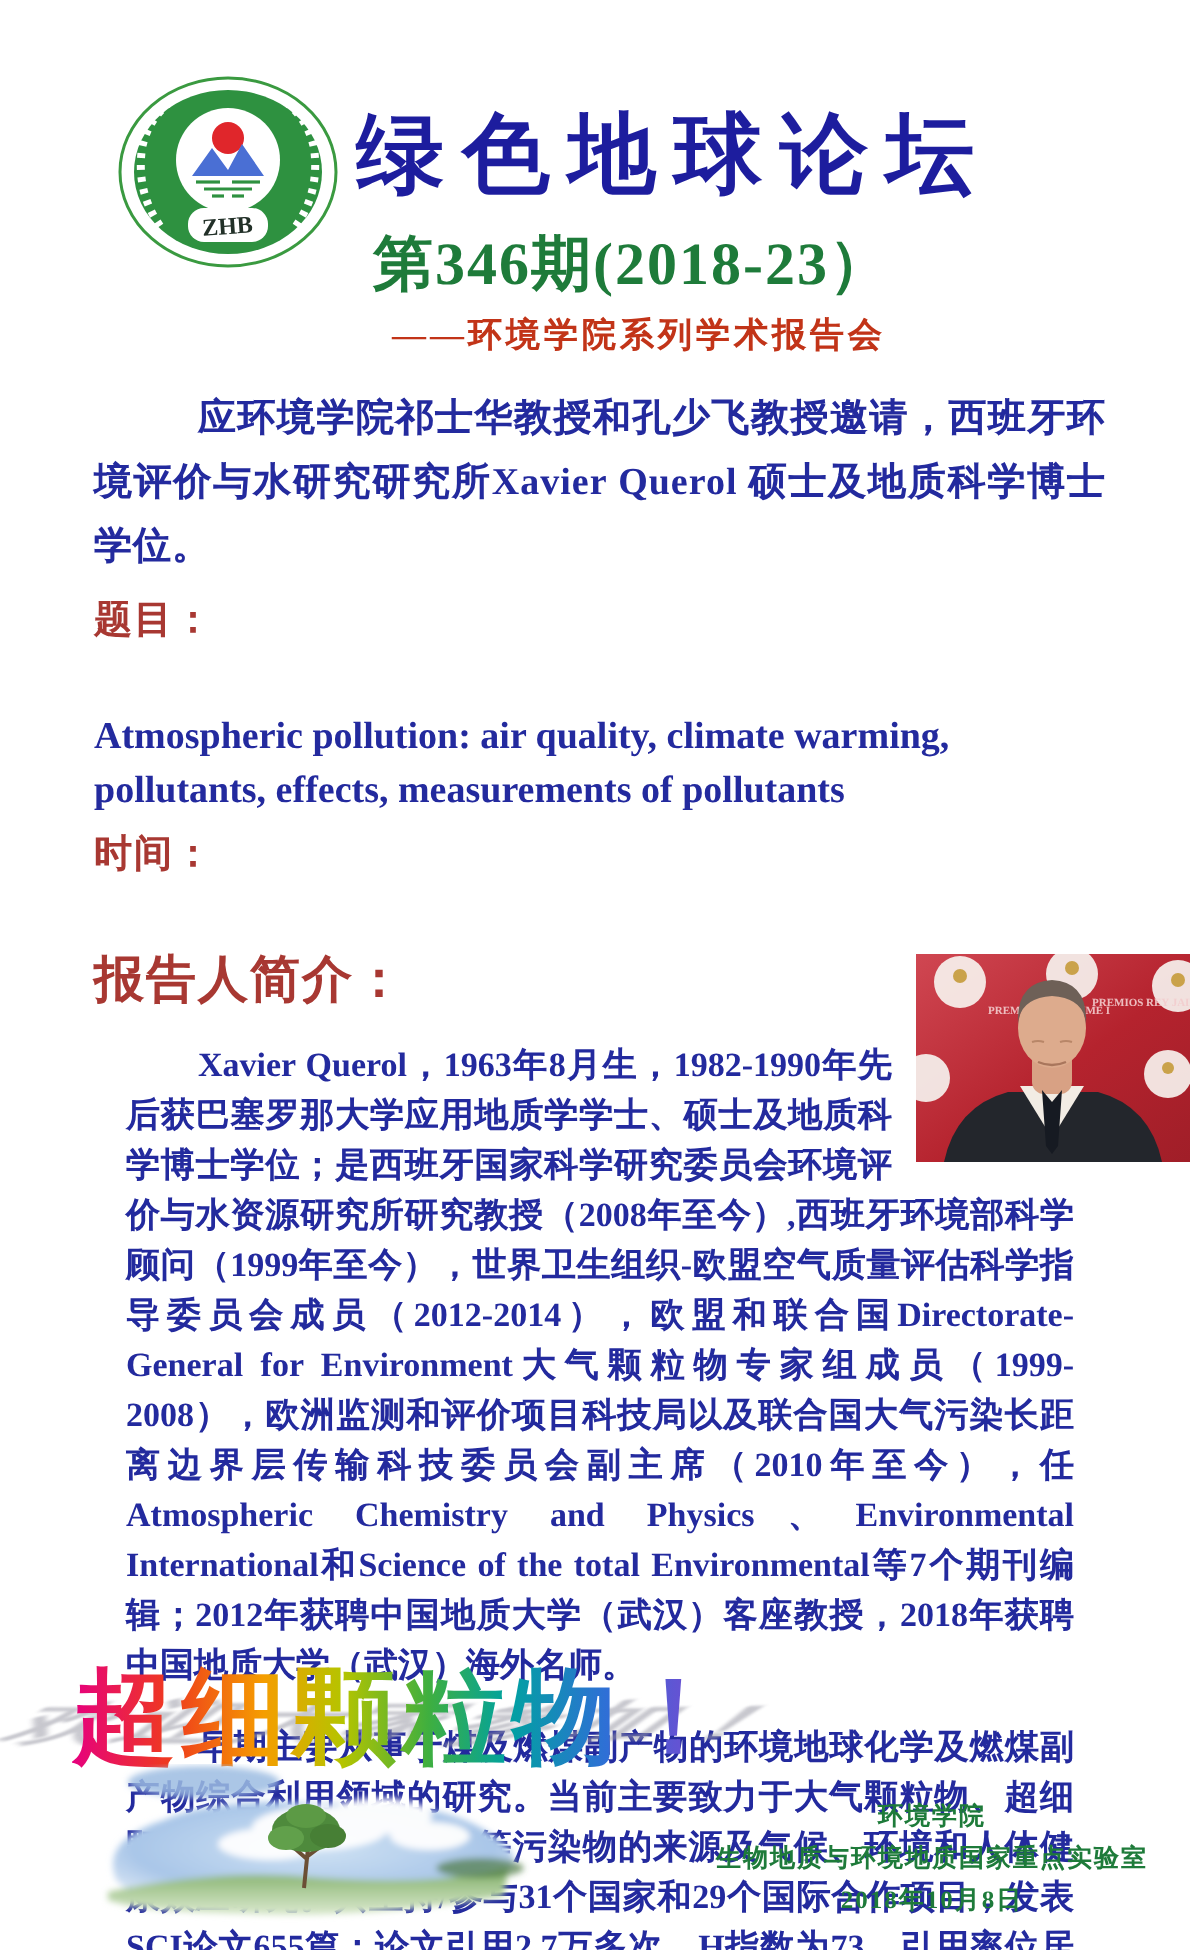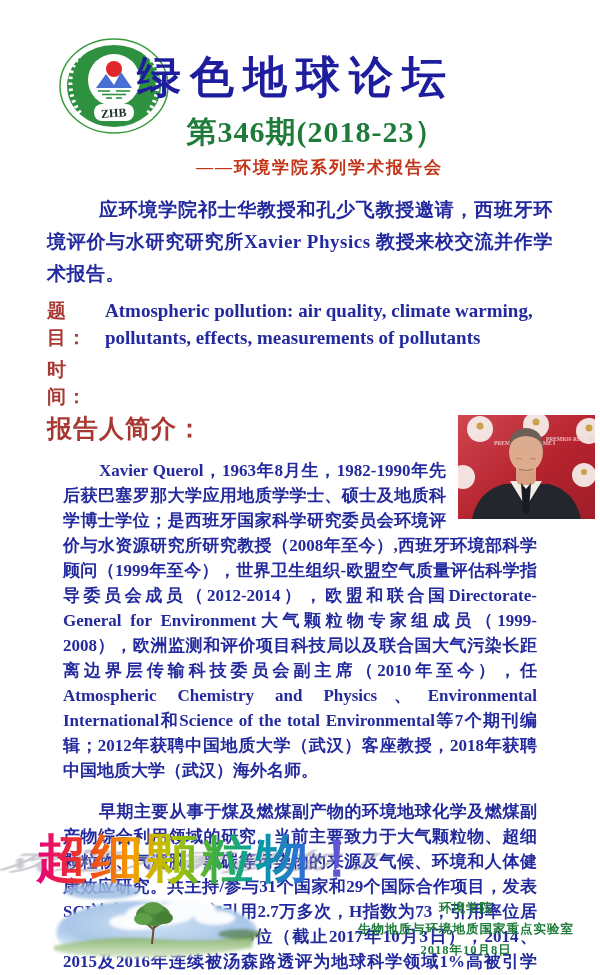--- a/index.html
+++ b/index.html
@@ -3,40 +3,40 @@
 <meta charset="utf-8">
 <style>
   html,body{margin:0;padding:0;background:#ffffff;}
   .page{
     position:relative;width:600px;height:975px;background:#ffffff;overflow:hidden;
     font-family:"Liberation Serif","DejaVu Serif",serif;
   }
   
   .logo{position:absolute;left:58px;top:38px;width:112px;height:97px;}
   .forum-title{
-    position:absolute;left:137px;top:48px;width:400px;text-align:left;
+    position:absolute;left:137px;top:48px;width:400px;text-align:center;
     font-size:44px;font-weight:bold;color:#1d1d9e;letter-spacing:9px;
     font-family:"DejaVu Serif","Liberation Serif",serif;white-space:nowrap;
   }
   .issue-line{
     position:absolute;left:0;top:112px;width:100%;box-sizing:border-box;padding-left:32px;
     text-align:center;font-size:30px;font-weight:bold;color:#1e7b3a;letter-spacing:1px;
   }
   .series-line{
     position:absolute;left:0;top:156px;width:100%;box-sizing:border-box;padding-left:39px;
     text-align:center;font-size:17px;font-weight:bold;color:#c23418;letter-spacing:2px;
   }
   
   .content{position:absolute;left:47px;top:194px;width:506px;font-weight:bold;}
   .intro{
     margin:0;color:#232a9e;font-size:19px;line-height:32px;
     text-indent:52px;text-align:justify;letter-spacing:0.5px;
   }
   .rows{margin-top:7px;}
-  .row{display:flex;margin:0 0 5px 0;font-size:19px;line-height:27px;}
+  .row{display:flex;margin:0 0 5px 0;font-size:19px;line-height:27px;flex-direction:column;}
   .row .lab{flex:0 0 58px;color:#a83832;letter-spacing:1px;}
   .row .val{flex:1;color:#232a9e;}
   .topic-l2{margin-left:0;}
   
   .bio-section{margin-top:3px;}
   .bio-label{font-size:25px;line-height:27px;color:#a83832;letter-spacing:1px;}
   .speaker-photo{
     float:right;width:137px;height:104px;margin:0 -42px 6px 12px;display:block;
   }
   .bio-p{
@@ -90,21 +90,21 @@
     </g>
     <rect x="36" y="66" width="40" height="17" rx="8" fill="#ffffff"></rect>
     <text x="56" y="79" text-anchor="middle" font-size="12" font-weight="bold" fill="#223028" transform="rotate(-4 56 79)">ZHB</text>
   </svg>
 
   <div class="forum-title">绿色地球论坛</div>
   <div class="issue-line">第346期(2018-23）</div>
   <div class="series-line">——环境学院系列学术报告会</div>
 
   <div class="content">
-    <p class="intro">应环境学院祁士华教授和孔少飞教授邀请，西班牙环境评价与水研究研究所Xavier Physics 教授来校交流并作学术报告。</p>
+    <p class="intro">应环境学院祁士华教授和孔少飞教授邀请，西班牙环境评价与水研究研究所Xavier Querol 硕士及地质科学博士学位。</p>
 
     <div class="rows">
       <div class="row">
         <span class="lab">题目：</span>
         <span class="val">
           <span style="display:block;">Atmospheric pollution: air quality, climate warming,</span>
           <span class="topic-l2" style="display:block;">pollutants, effects, measurements of pollutants</span>
         </span>
       </div>
       <div class="row">

